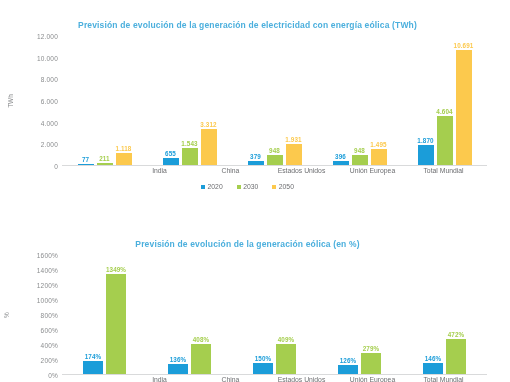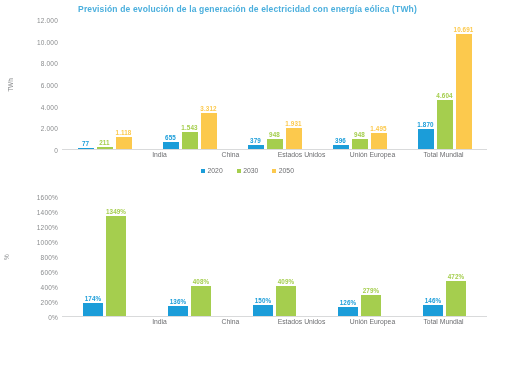--- a/index.html
+++ b/index.html
@@ -3,21 +3,21 @@
 <meta charset="utf-8">
 <style>
   html,body{margin:0;padding:0;}
   body{
     width:510px;height:382px;
     background:#ffffff;
     font-family:"Liberation Sans",sans-serif;
     overflow:hidden;
     color:#6d6e71;
   }
-  .chart-block{position:relative;width:495px;}
+  .chart-block{position:relative;width:495px;margin-top:16px;}
   #chart1{height:191px;}
   #chart2{height:191px;}
 
   .chart-title{
     text-align:center;
     font-size:8.5px;
     font-weight:bold;
     color:#4BAFDD;
     letter-spacing:0.15px;
     padding-top:4px;
@@ -227,20 +227,21 @@
         <span class="legend-label">2030</span>
       </div>
       <div class="legend-item">
         <span class="legend-swatch" style="background: rgb(252, 201, 77);"></span>
         <span class="legend-label">2050</span>
       </div>
     </div>
 </div>
 
 <div class="chart-block" id="chart2">
+  <div class="chart-title">Previsión de evolución de la generación eólica (en %)</div>
   <div class="plot-wrap">
     <div class="axis-title">%</div>
     <div class="ylabels" id="yl2">
         <div class="yl" style="top: 0%;">1600%</div>
         <div class="yl" style="top: 12.5%;">1400%</div>
         <div class="yl" style="top: 25%;">1200%</div>
         <div class="yl" style="top: 37.5%;">1000%</div>
         <div class="yl" style="top: 50%;">800%</div>
         <div class="yl" style="top: 62.5%;">600%</div>
         <div class="yl" style="top: 75%;">400%</div>

